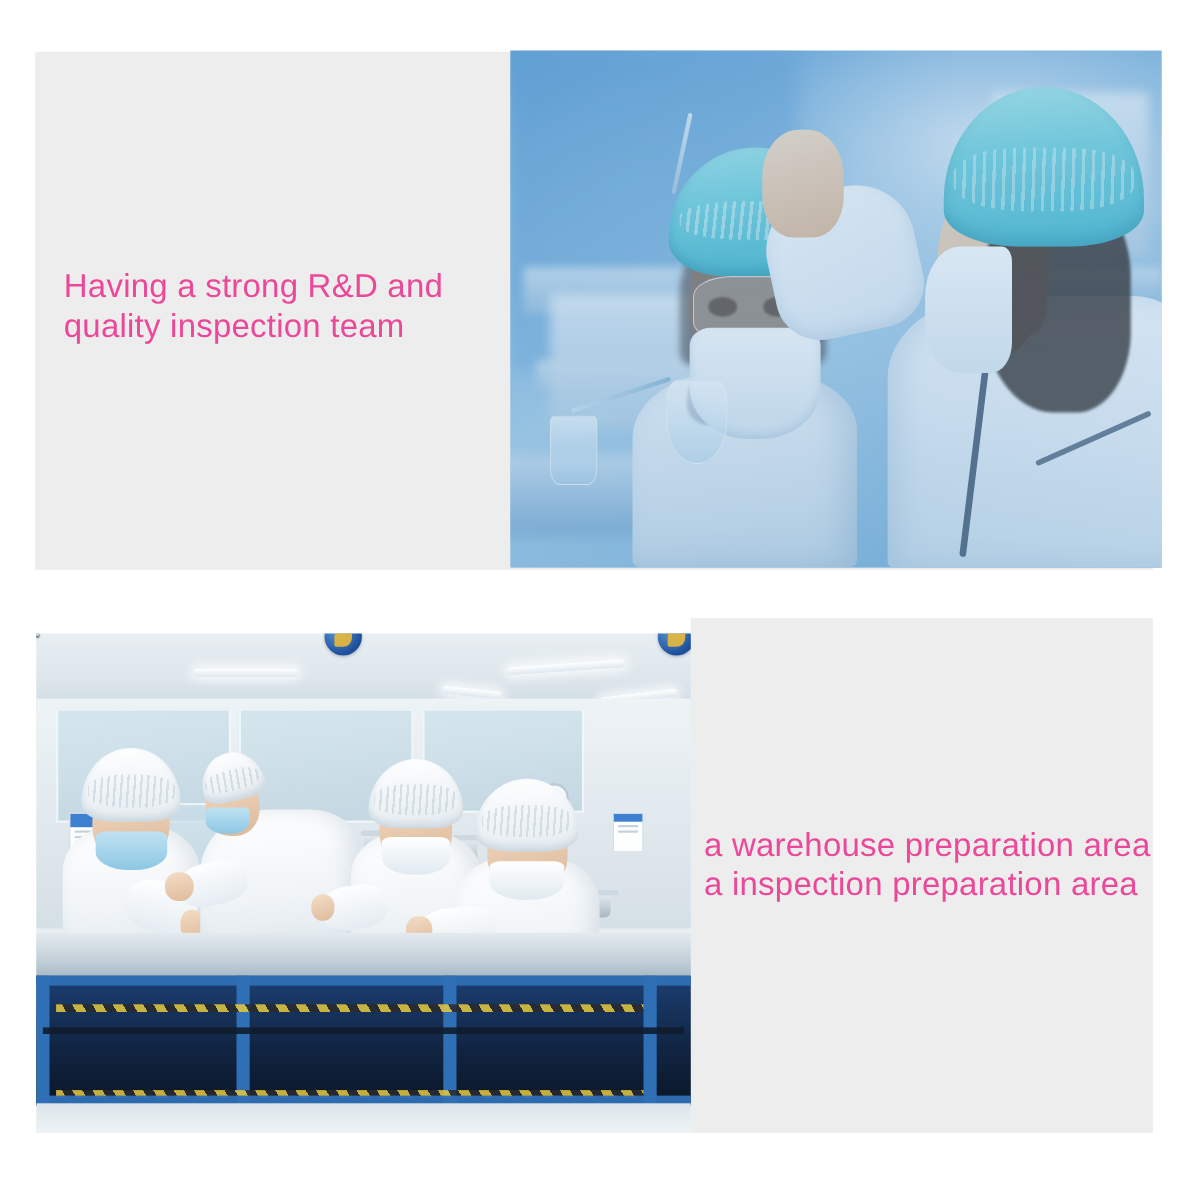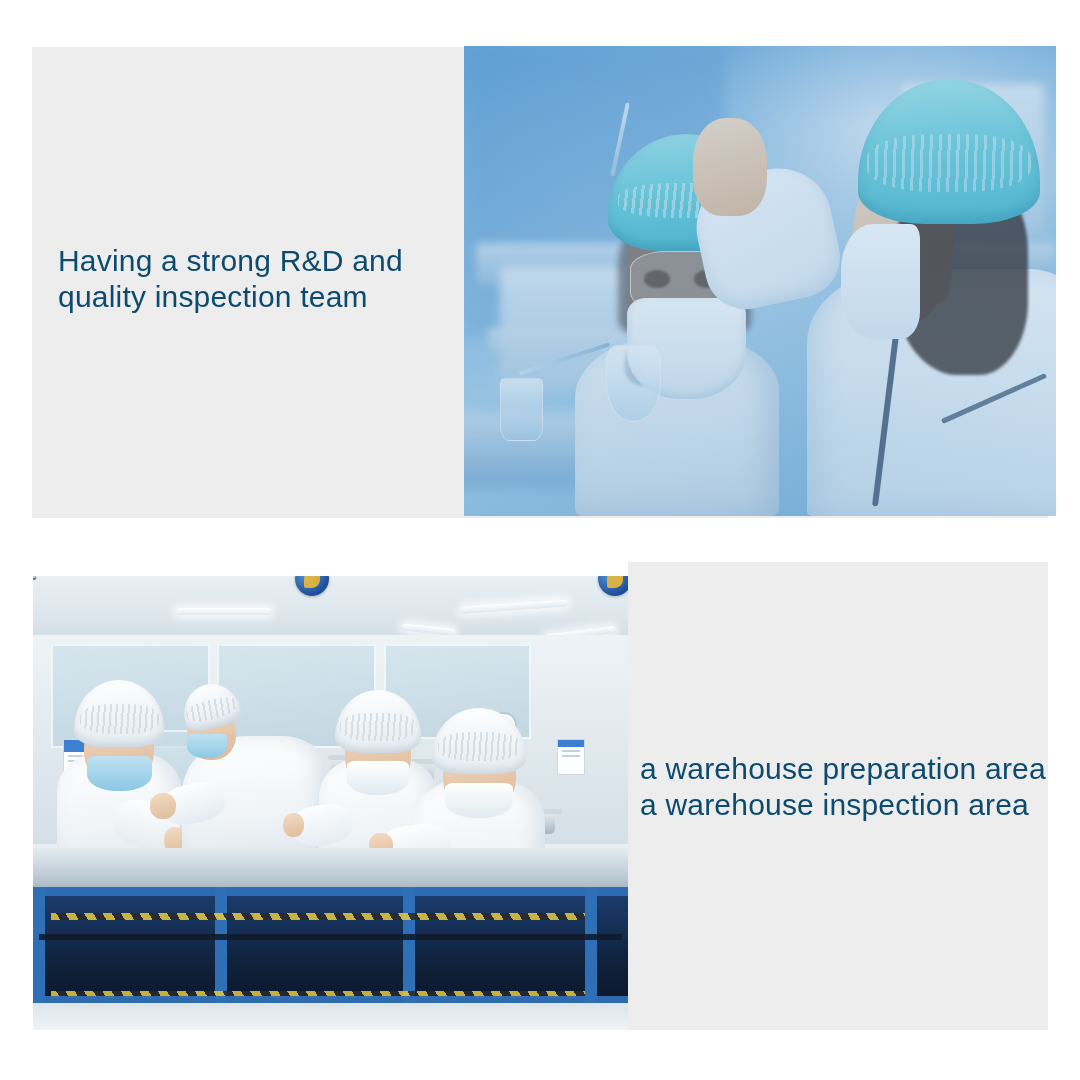--- a/index.html
+++ b/index.html
@@ -10,21 +10,21 @@
     overflow:hidden;
     position:relative;
   }
   .stage{position:absolute;inset:0;}
 
   
   .panel{position:absolute;background:#ededed;}
   .photo{position:absolute;overflow:hidden;background:#9fc4e0;}
   .caption{
     position:absolute;
-    color:#0c4a6e;
+    color:#ec4899;
     font-size:30px;
     line-height:36px;
     font-weight:300;
     letter-spacing:.2px;
     white-space:pre;
   }
 
   
   #panel-top{left:32px;top:47px;width:1016px;height:471px;}
   #photo-top{left:464px;top:46px;width:592px;height:470px;}
@@ -492,15 +492,15 @@
       <div class="wh-leg" style="left:92%;"></div>
       <div class="wh-bar" style="top:40%;"></div>
       <div class="wh-tape" style="top:22%;"></div>
       <div class="wh-tape" style="top:88%;"></div>
       <div class="wh-rail" style="bottom:0;top:auto;"></div>
     </div>
     <div class="wh-floor"></div>
   </div>
 
   <div class="caption" id="cap-bottom"><span>a warehouse preparation area</span>
-<span>a warehouse inspection area</span></div>
+<span>a inspection preparation area</span></div>
 
 </div>
 
 </body></html>

